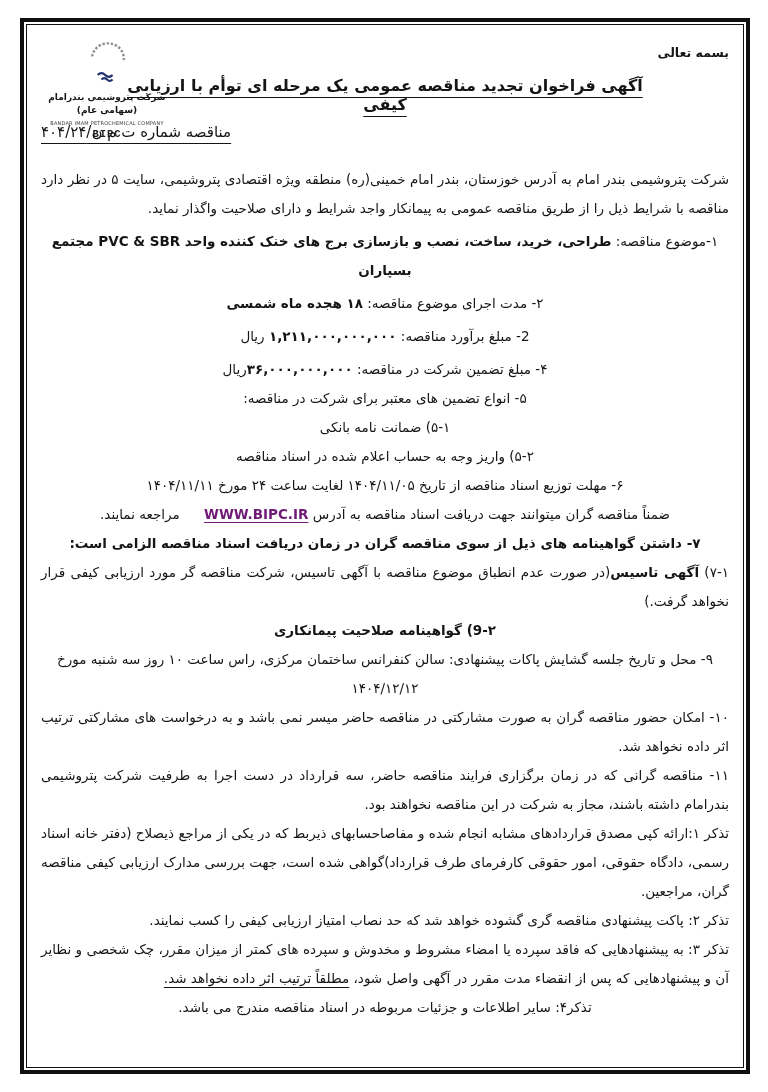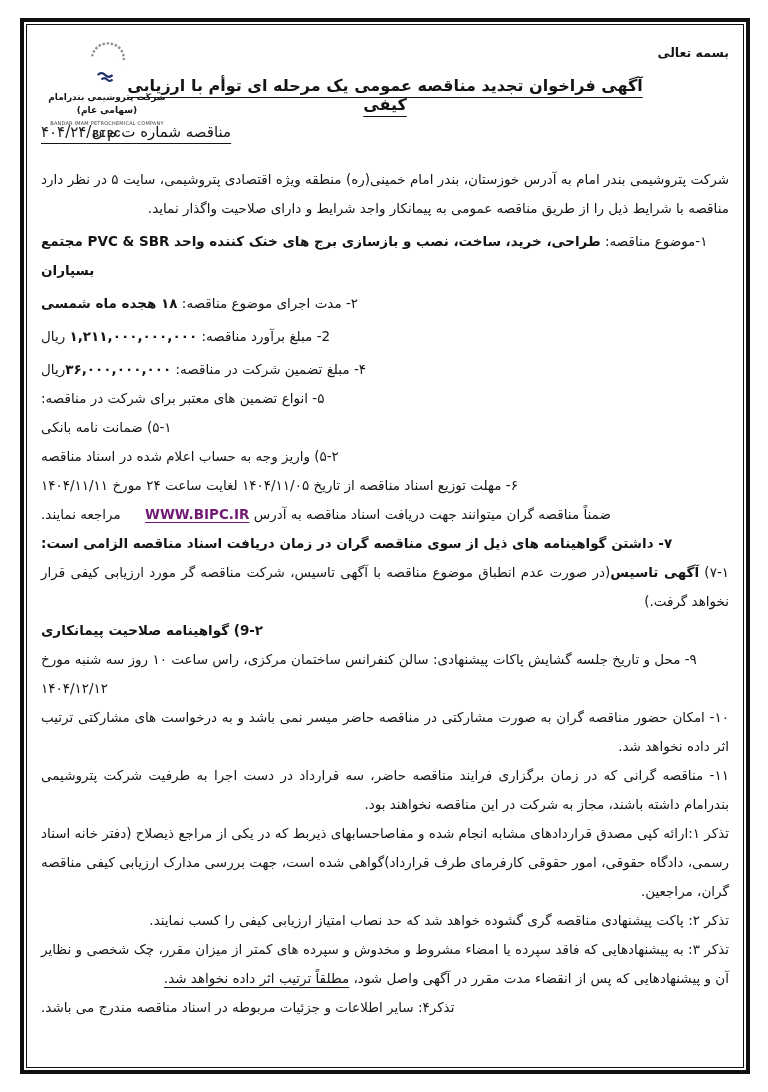--- a/index.html
+++ b/index.html
@@ -13,21 +13,21 @@
          text-decoration:underline;text-underline-offset:6px;}
   .tender-no{margin:9px auto 17px;text-align:left;font-size:15px;font-weight:normal;
          text-decoration:underline;text-underline-offset:6px;}
   
   .logo{position:absolute;top:12px;left:16px;width:128px;text-align:center;direction:rtl;}
   .logo .fa-name{font-size:9px;font-weight:bold;line-height:13px;}
   .logo .en-name{font-size:5px;letter-spacing:.2px;color:#3c3c3c;direction:ltr;margin-top:3px;}
   .logo .abbr{font-size:10.5px;font-weight:bold;letter-spacing:1px;color:#222;direction:ltr;margin-top:2px;font-family:Liberation Mono, monospace;}
   
   .doc{margin-top:24px;font-size:13.5px;line-height:29px;}
-  .doc p{margin:0;text-align:left;}
+  .doc p{margin:0;text-align:center;}
   .doc p.just{text-align:justify;text-justify:inter-word;}
   .doc p.sp{margin-top:4px;}
   b{font-weight:bold;}
   .u{text-decoration:underline;text-underline-offset:4px;}
   .url{font-weight:bold;text-decoration:underline;text-underline-offset:3px;color:#701a75;margin-left:20px;}
 </style>
 </head>
 <body>
 
 <div class="frame">

